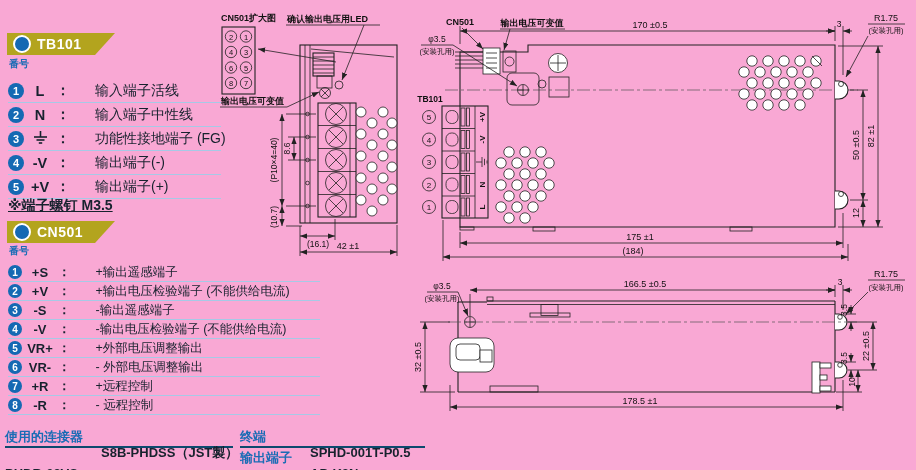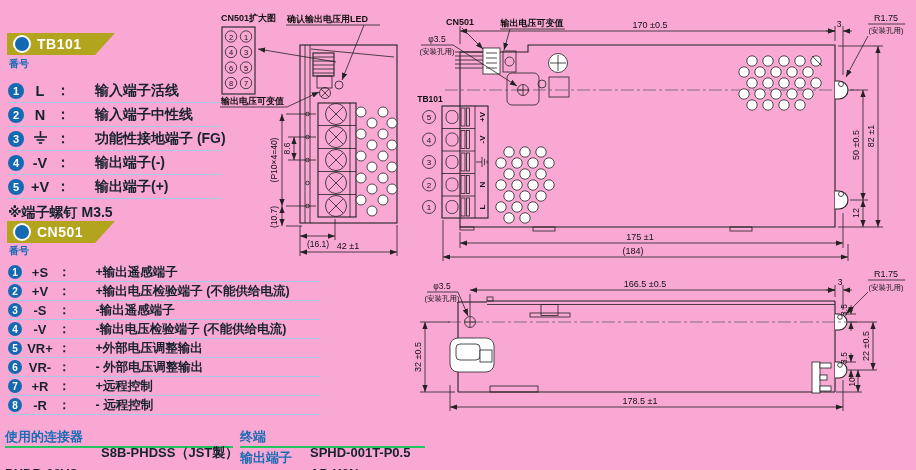--- a/index.html
+++ b/index.html
@@ -20,27 +20,27 @@
   .tb .row{height:23px;font-size:14px;}
   .cn .row{height:18px;font-size:12.5px;}
   .num{border-radius:50%;background:#1569b3;color:#fff;font-weight:bold;
        display:flex;align-items:center;justify-content:center;flex:none;}
   .tb .num{width:16px;height:16px;font-size:11px;}
   .cn .num{width:14px;height:14px;font-size:10px;}
   .code{font-weight:bold;text-align:center;flex:none;}
   .tb .code{width:32px;font-size:14.5px;}
   .cn .code{width:36px;font-size:13px;}
   .colon{font-weight:bold;flex:none;}
-  .desc{font-weight:bold;white-space:nowrap;padding-left:25px;}
+  .desc{font-weight:normal;white-space:nowrap;padding-left:25px;}
   .note{position:absolute;left:8px;font-weight:bold;font-size:14px;}
 
   
   .ctable{position:absolute;top:427px;display:flex;flex-direction:column;font-size:13px;}
   .ctable .trow{display:flex;align-items:center;height:19px;}
-  .ctable .trow.first{border-bottom:2px solid #22c55e;align-items:center;}
+  .ctable .trow.first{border-bottom:2px solid #0c4a6e;align-items:center;}
   .clabel{color:#1a6cb5;font-weight:bold;flex:none;}
   .cvalue{font-weight:bold;color:#17222e;white-space:nowrap;margin-top:32px;}
   .g1{left:5px;width:228px;}
   .g1 .clabel{width:96px;}
   .g2{left:240px;width:185px;}
   .g2 .clabel{width:70px;}
 
   
   svg text{fill:#111;}
   .ol{fill:none;stroke:#222;stroke-width:1.1;}
@@ -508,21 +508,21 @@
         <span class="colon">：</span>
       <span class="desc">输出端子(-)</span>
     </div>
     <div class="row">
       <span class="num">5</span>
       <span class="code">+V</span>
         <span class="colon">：</span>
       <span class="desc">输出端子(+)</span>
     </div>
   </div>
-  <div class="note" style="top:204px;">※端子螺钉 M3.5</div>
+  <div class="note" style="top:197px;text-decoration:underline;">※端子螺钉 M3.5</div>
 
   
   <div class="banner" style="top:221px;">
     <span class="dot"></span>
     <span class="btxt">CN501</span>
   </div>
   <div class="list-title" style="top:244px;">番号</div>
   <div class="term-list cn" style="top:263px;width:312px;">
     <div class="row">
       <span class="num">1</span>

